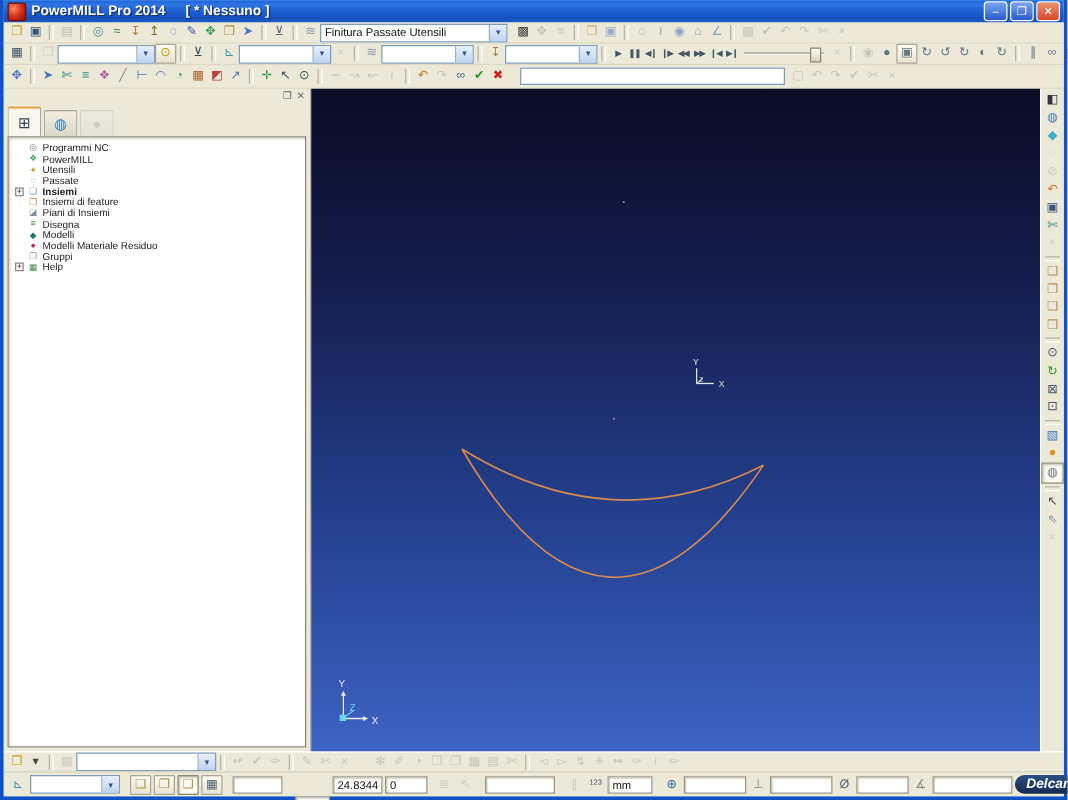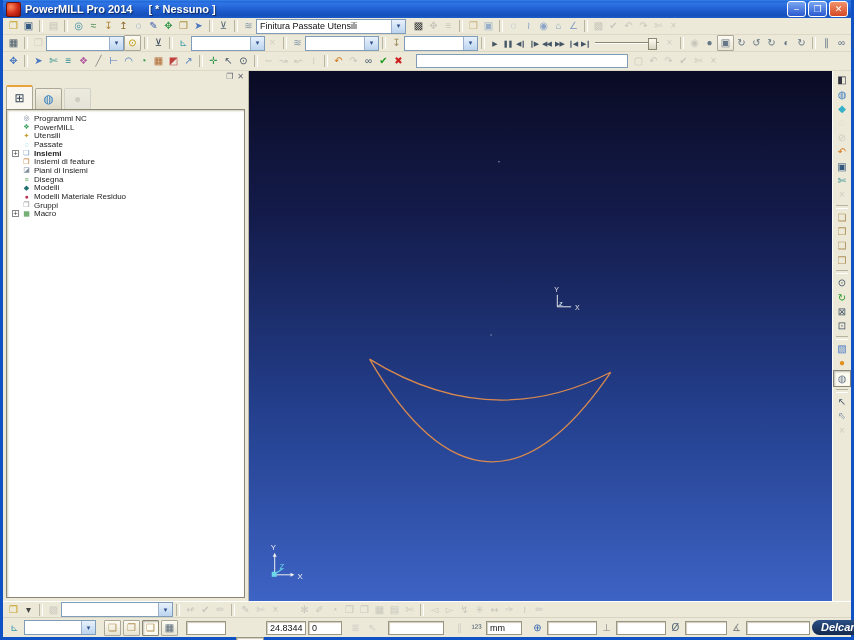--- a/index.html
+++ b/index.html
@@ -288,21 +288,21 @@
             <span class="tlabel">Modelli Materiale Residuo</span>
           </div>
           <div class="trow">
             <span class="tspace"></span>
             <span class="ticon" style="color: rgb(144, 144, 144);">❐</span>
             <span class="tlabel">Gruppi</span>
           </div>
           <div class="trow">
             <span class="texp">+</span>
             <span class="ticon" style="color: rgb(64, 144, 64);">▦</span>
-            <span class="tlabel">Macro</span>
+            <span class="tlabel">Help</span>
           </div>
         </div>
     </div>
 
     <div class="viewport" id="vp" style="background: linear-gradient(rgb(10, 11, 36) 0%, rgb(20, 28, 76) 28%, rgb(36, 64, 142) 65%, rgb(61, 99, 196) 100%);">
       <svg viewBox="0 0 590 526" preserveAspectRatio="none">
 
         <circle cx="253" cy="90" r="0.8" fill="#8899bb"></circle>
         <circle cx="245" cy="262" r="0.8" fill="#8899bb"></circle>
 

